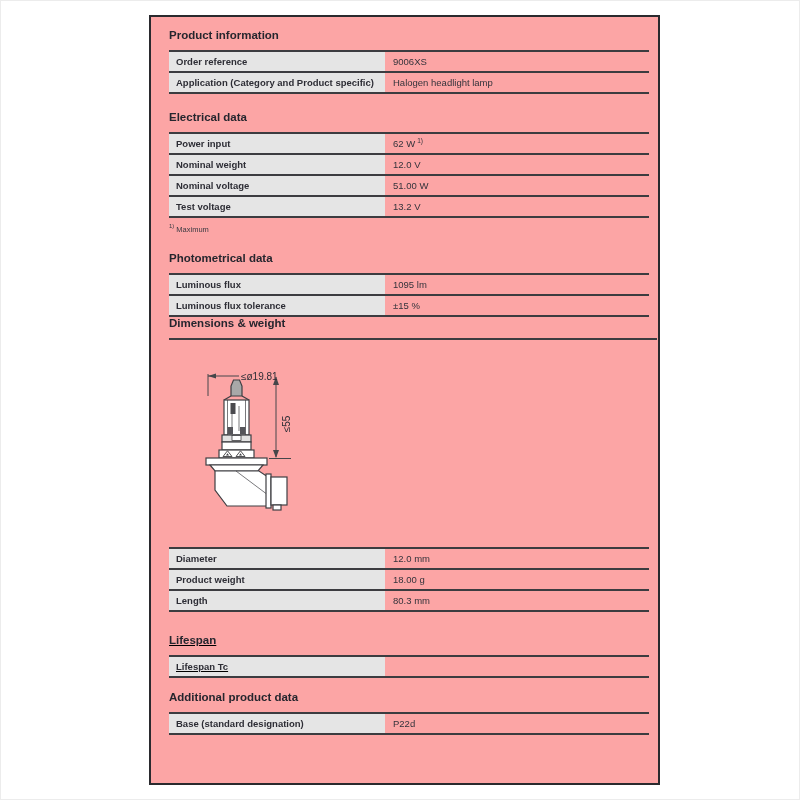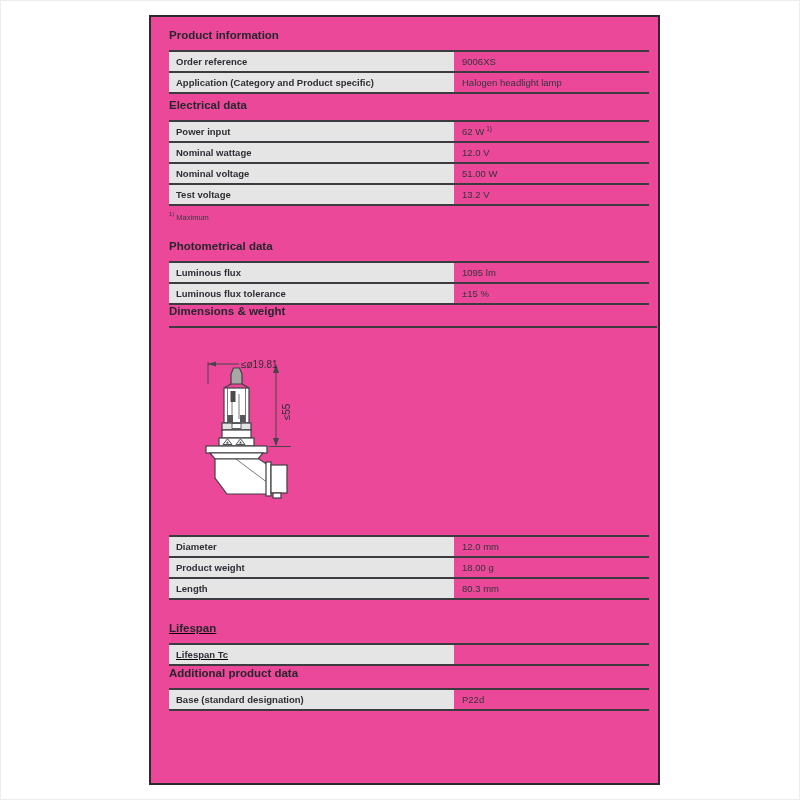--- a/index.html
+++ b/index.html
@@ -3,37 +3,37 @@
 <meta charset="utf-8">
 <style>
   html,body{margin:0;padding:0;}
   body{
     width:800px;height:800px;position:relative;background:#ffffff;
     font-family:"Liberation Sans",sans-serif;
     border:1px solid #ececec;box-sizing:border-box;
   }
   .sheet{
     position:absolute;left:148px;top:14px;width:511px;height:770px;
-    border:2px solid #2a2a2e;box-sizing:border-box;background:#ec4899;
+    border:2px solid #2a2a2e;box-sizing:border-box;background:#fca5a5;
     padding:12px 9px 0 18px;overflow:hidden;
   }
   .content{width:480px;}
   .section h2{
     font-size:11.5px;line-height:13px;font-weight:bold;color:#26262e;
     margin:0 0 8px 0;
   }
-  .mt-s2{margin-top:5px;} .mt-s3{margin-top:18px;} .mt-s4{}
-  .mt-s5{margin-top:22px;text-decoration:underline;} .mt-s6{margin-top:1px;}
+  .mt-s2{margin-top:17px;} .mt-s3{margin-top:18px;} .mt-s4{}
+  .mt-s5{margin-top:22px;text-decoration:underline;} .mt-s6{margin-top:13px;}
   .tbl{border-top:2px solid #3c3c40;width:100%;}
   .row{
     display:flex;align-items:stretch;border-bottom:2px solid #3c3c40;
     height:21px;box-sizing:border-box;font-size:9.5px;line-height:19px;
   }
   .lbl{
-    width:285px;background:#e5e5e5;font-weight:bold;color:#2d2d35;
+    width:216px;background:#e5e5e5;font-weight:bold;color:#2d2d35;
     padding-left:7px;box-sizing:border-box;white-space:nowrap;overflow:hidden;
   }
   .val{flex:1;padding-left:8px;color:#33333b;white-space:nowrap;}
   .val sup{font-size:6.5px;line-height:0;vertical-align:super;margin-left:2px;}
   .footnote{margin-top:5px;font-size:7.5px;color:#3a3a42;height:11px;}
   .footnote sup{font-size:6px;vertical-align:super;}
   .footnote .fn-text{margin-left:2px;}
   .heading-rule{border-top:2px solid #3c3c40;margin:0 -8px 0 0;height:0;}
   .figure{margin:26px 0 2px 27px;height:175px;width:120px;}
 </style>
@@ -58,21 +58,21 @@
     </div>
 
     <div class="section mt-s2">
       <h2>Electrical data</h2>
       <div class="tbl">
         <div class="row">
           <div class="lbl">Power input</div>
           <div class="val"><span>62 W</span><sup>1)</sup></div>
         </div>
         <div class="row">
-          <div class="lbl">Nominal wattage</div>
+          <div class="lbl">Nominal weight</div>
           <div class="val">12.0 V</div>
         </div>
         <div class="row">
           <div class="lbl">Nominal voltage</div>
           <div class="val">51.00 W</div>
         </div>
         <div class="row">
           <div class="lbl">Test voltage</div>
           <div class="val">13.2 V</div>
         </div>

